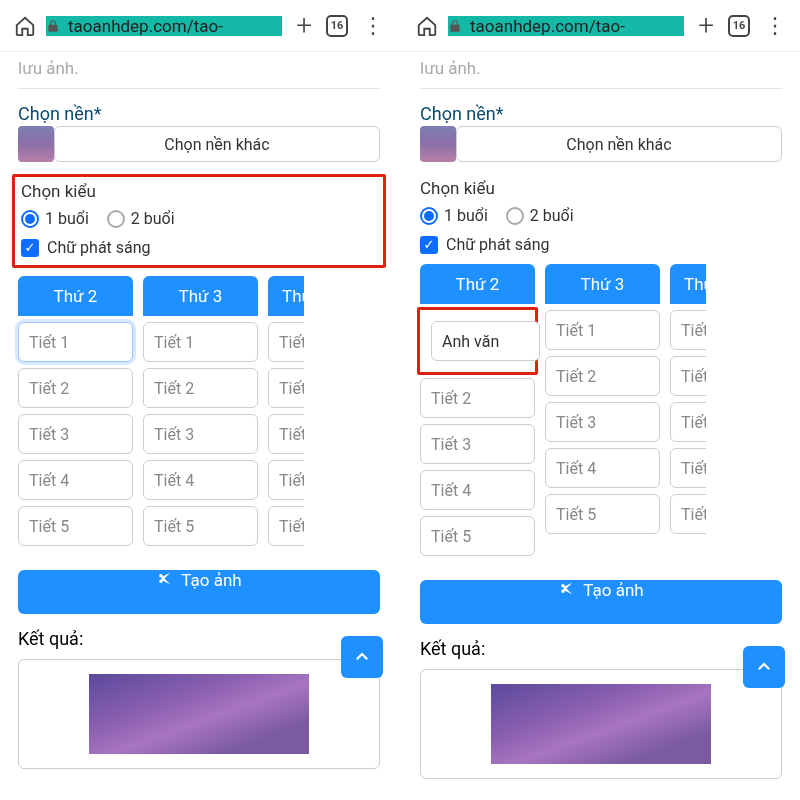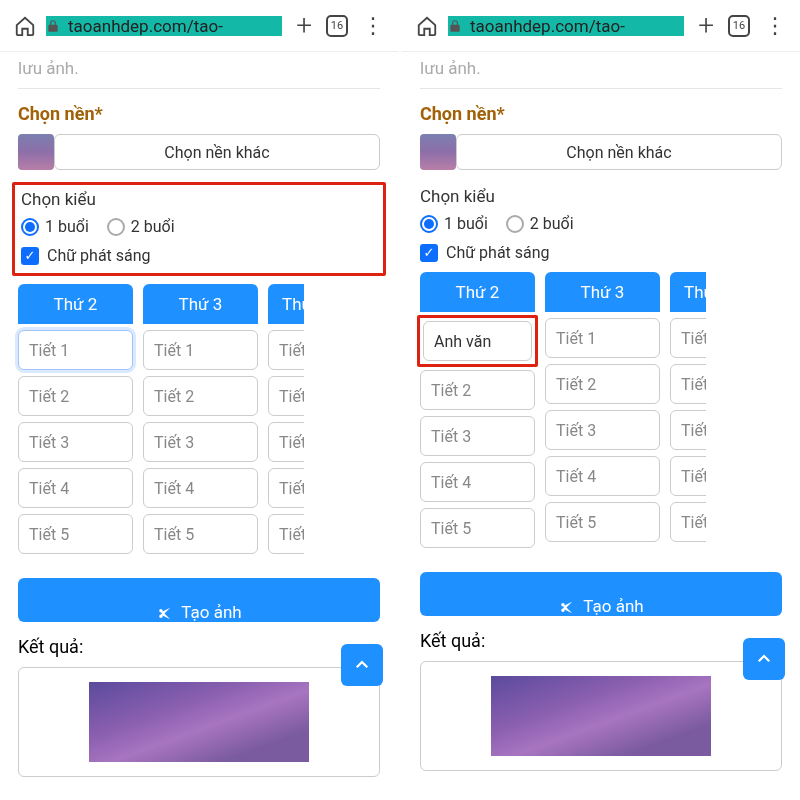--- a/index.html
+++ b/index.html
@@ -5,48 +5,48 @@
 *{box-sizing:border-box;margin:0;padding:0;font-family:-apple-system,BlinkMacSystemFont,"Segoe UI",Roboto,Arial,sans-serif}
 body{background:#fff;width:800px;height:800px;overflow:hidden}
 .shots{display:flex;gap:4px}
 .screen{width:398px;height:800px;background:#fff;overflow:hidden;position:relative}
 .browserbar{display:flex;align-items:center;height:52px;padding:0 10px 0 14px;gap:10px;border-bottom:1px solid #eee}
 .home-icon{width:22px;height:22px;stroke:#444;stroke-width:2;fill:none}
 .url-pill{flex:1;display:flex;align-items:center;background:#14b8a6;gap:8px}
 .lock-icon{width:14px;height:14px;fill:#555}
 .url-text{font-size:17px;color:#222;white-space:nowrap;overflow:hidden}
 .plus-icon{font-size:28px;color:#444;font-weight:300;padding:0 4px}
-.tabcount{width:22px;height:22px;border:2px solid #444;border-radius:5px;display:flex;align-items:center;justify-content:center;font-size:11px;font-weight:400;color:#444}
+.tabcount{width:22px;height:22px;border:2px solid #444;border-radius:5px;display:flex;align-items:center;justify-content:center;font-size:11px;font-weight:700;color:#444}
 .more-icon{font-size:22px;color:#444;padding:0 4px}
 .page{padding:0 18px}
 .truncated{color:#aaa;font-size:17px;padding:6px 0 10px}
 hr.sep{border:none;border-top:1px solid #e5e5e5;margin:0 0 14px}
-.label{font-weight:700;font-size:18px;margin-bottom:10px;color:#a16207}
+.label{font-weight:400;font-size:18px;margin-bottom:2px;color:#0c4a6e}
 .bg-row{display:flex;align-items:flex-end;gap:0;margin-bottom:14px}
 .bg-thumb{width:36px;height:36px;border-radius:4px;background:linear-gradient(180deg,#7b7fb0 0%,#8d6fa8 50%,#b87fa8 100%)}
 .choose-bg-btn{flex:1;height:36px;border:1px solid #ccc;border-radius:6px;background:#fff;font-size:16px;color:#333;cursor:pointer}
 .style-block{padding:2px 0 10px}
 .redbox{border:3px solid #d21;border-radius:2px;margin:-2px -6px 8px;padding:4px 6px 8px}
 .style-title{font-size:17px;color:#333;margin-bottom:8px}
 .radio-row{display:flex;align-items:center;gap:18px;margin-bottom:10px}
 .radio{display:flex;align-items:center;gap:6px;font-size:16px;color:#333;cursor:pointer}
 .r-circ{width:18px;height:18px;border:2px solid #0d6efd;border-radius:50%;display:flex;align-items:center;justify-content:center}
 .r-circ.unsel{border-color:#aaa}
 .r-dot{width:10px;height:10px;background:#0d6efd;border-radius:50%}
 .check-row{display:flex;align-items:center;gap:8px;font-size:16px;color:#333;cursor:pointer}
 .checkbox{width:18px;height:18px;background:#0d6efd;border-radius:3px;color:#fff;display:flex;align-items:center;justify-content:center;font-size:13px}
 .day-row{display:flex;gap:10px}
 .day-col{width:115px;flex-shrink:0}
 .day-head{height:40px;background:#1e90ff;color:#fff;font-size:17px;display:flex;align-items:center;justify-content:center;border-radius:6px 6px 0 0;margin-bottom:6px;cursor:pointer}
 .lesson-input{width:100%;height:40px;border:1px solid #ccc;border-radius:6px;padding:0 10px;font-size:16px;color:#333;margin-bottom:6px;background:#fff}
 .lesson-input::placeholder{color:#888}
 .lesson-input.focus{border:1px solid #9ec5fe;box-shadow:0 0 0 3px rgba(13,110,253,.15)}
 .redbox-input{border:3px solid #d21;border-radius:2px;padding:3px;margin:-3px -3px 3px}
-.redbox-input .lesson-input{margin:0}
-.create-btn{width:100%;height:44px;background:#1e90ff;color:#fff;border:none;border-radius:6px;font-size:17px;display:flex;align-items:flex-end;justify-content:center;gap:8px;margin:18px 0 14px;cursor:pointer}
+.redbox-input .lesson-input{margin:8px}
+.create-btn{width:100%;height:44px;background:#1e90ff;color:#fff;border:none;border-radius:6px;font-size:17px;display:flex;align-items:flex-start;justify-content:center;gap:8px;margin:18px 0 14px;cursor:pointer}
 .scissors{width:17px;height:17px;fill:#fff}
 .result-label{font-size:18px;margin-bottom:10px}
 .result-area{border:1px solid #ccc;border-radius:6px;height:110px;padding:14px;position:relative;display:flex;justify-content:center}
 .result-img{width:220px;height:100%;background:linear-gradient(160deg,#5b4a9c 0%,#8a5fb0 35%,#a875c0 55%,#7b5ba0 80%)}
 .fab-up{position:absolute;right:-4px;top:-24px;width:42px;height:42px;background:#1e90ff;border-radius:6px;display:flex;align-items:center;justify-content:center;cursor:pointer}
 .chev-up{width:18px;height:18px;stroke:#fff;stroke-width:3;fill:none}
 .day-col.partial{width:36px;overflow:hidden}
 .day-col.partial .day-head{width:115px;white-space:nowrap;padding-left:14px;justify-content:flex-start}
 .day-col.partial .lesson-input{width:115px}
 </style>

